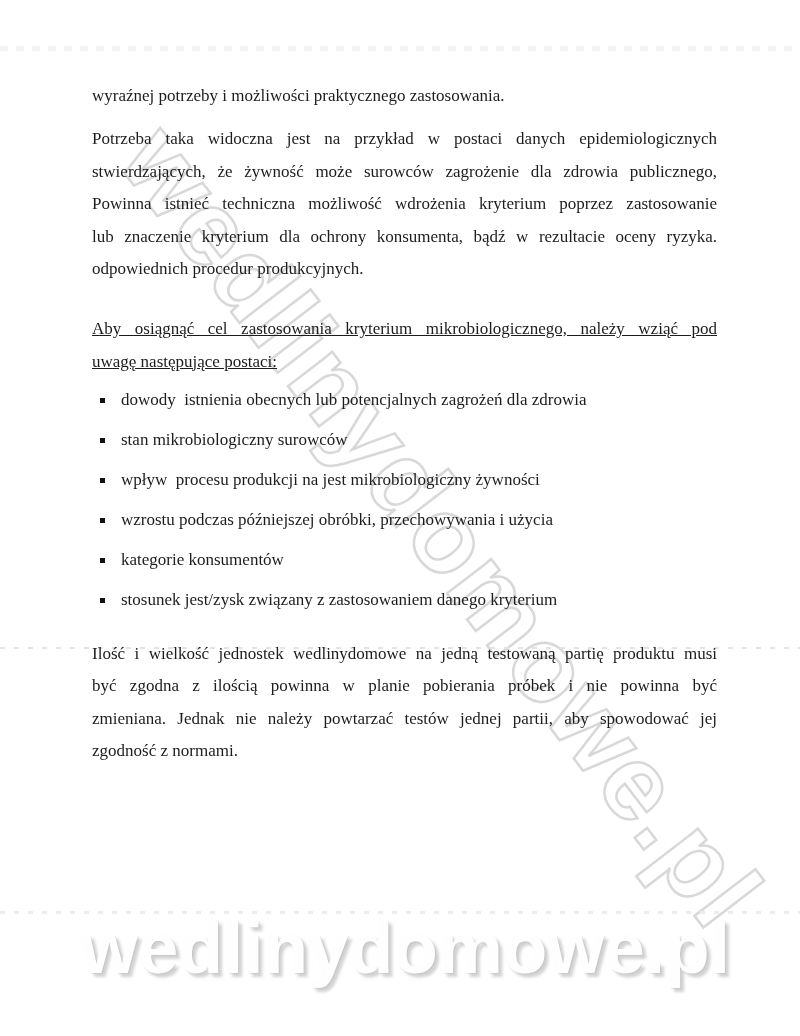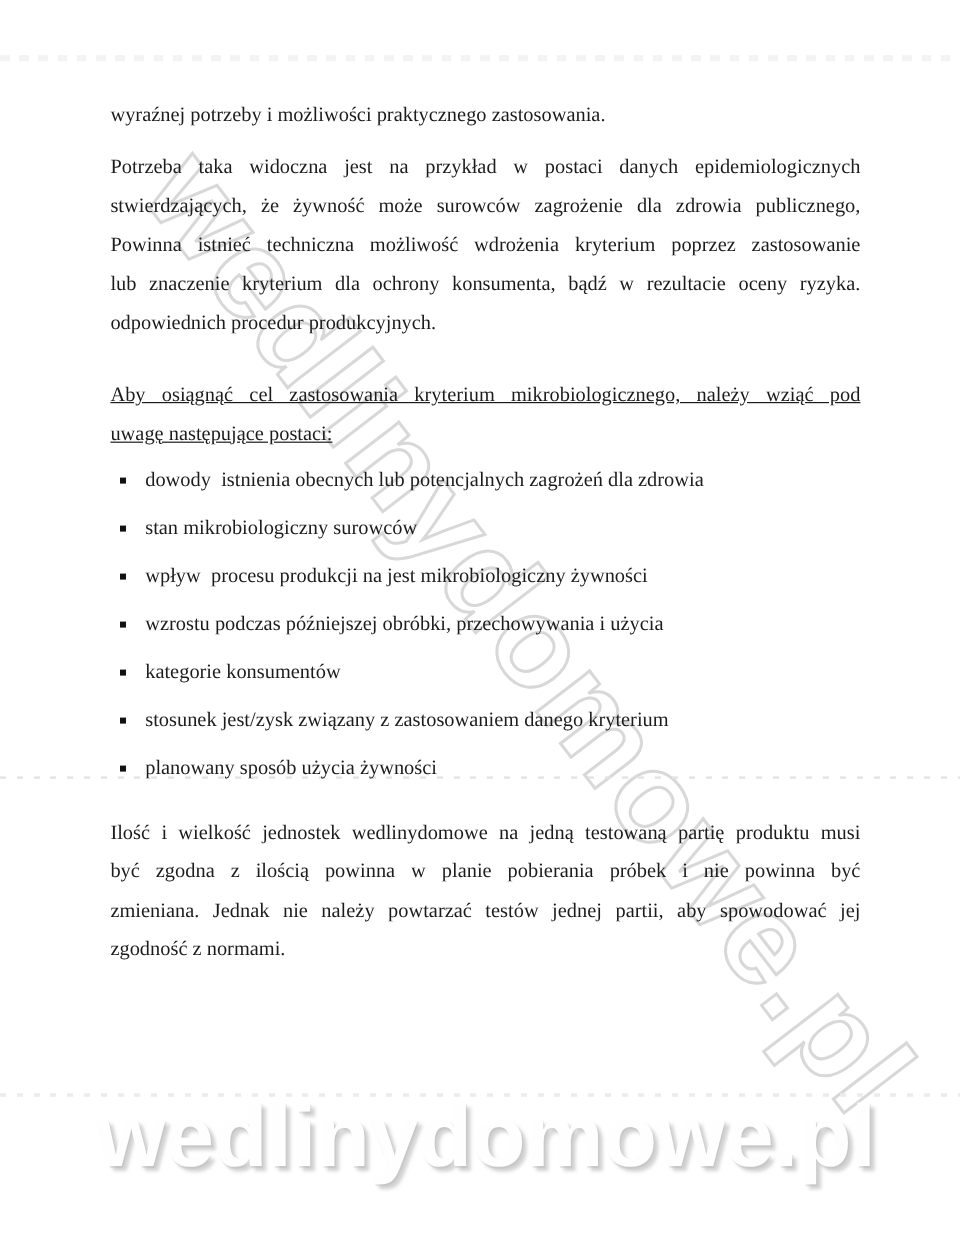--- a/index.html
+++ b/index.html
@@ -128,24 +128,20 @@
         <div class="ln-last">wzrostu podczas późniejszej obróbki, przechowywania i użycia</div>
       </li>
       <li class="bullet-item">
         <span class="bullet-sq"></span>
         <div class="ln-last">kategorie konsumentów</div>
       </li>
       <li class="bullet-item">
         <span class="bullet-sq"></span>
         <div class="ln-last">stosunek jest/zysk związany z zastosowaniem danego kryterium</div>
       </li>
-      <li class="bullet-item">
-        <span class="bullet-sq"></span>
-        <div class="ln-last">planowany sposób użycia żywności</div>
-      </li>
     </ul>
 
     <div class="p4">
       <div class="ln">Ilość i wielkość jednostek wedlinydomowe na jedną testowaną partię produktu musi</div>
       <div class="ln">być zgodna z ilością powinna w planie pobierania próbek i nie powinna być</div>
       <div class="ln">zmieniana. Jednak nie należy powtarzać testów jednej partii, aby spowodować jej</div>
       <div class="ln-last">zgodność z normami.</div>
     </div>
 
   </div>

